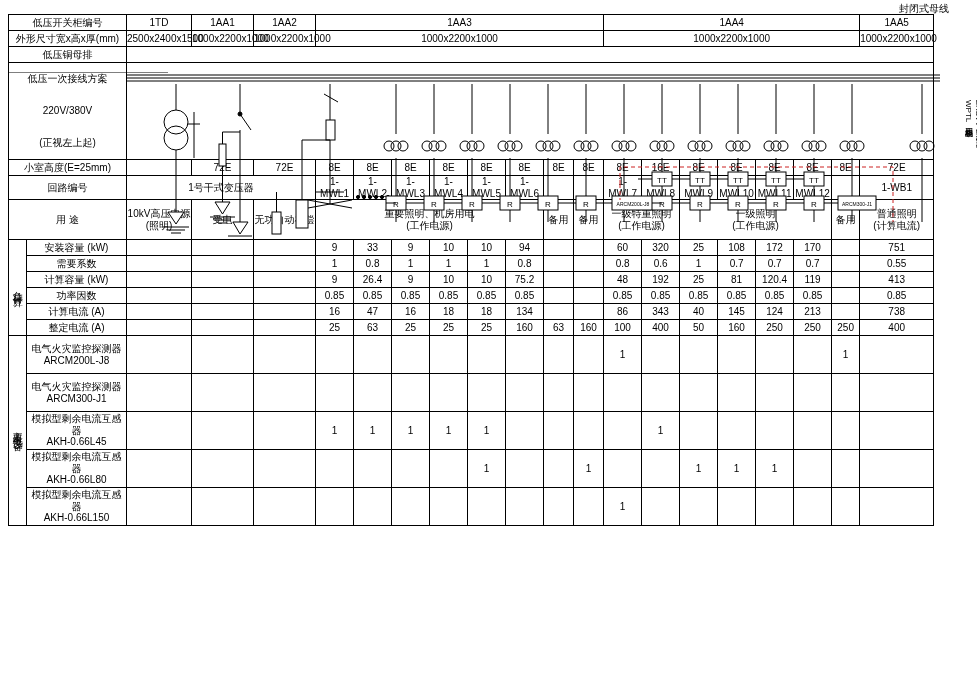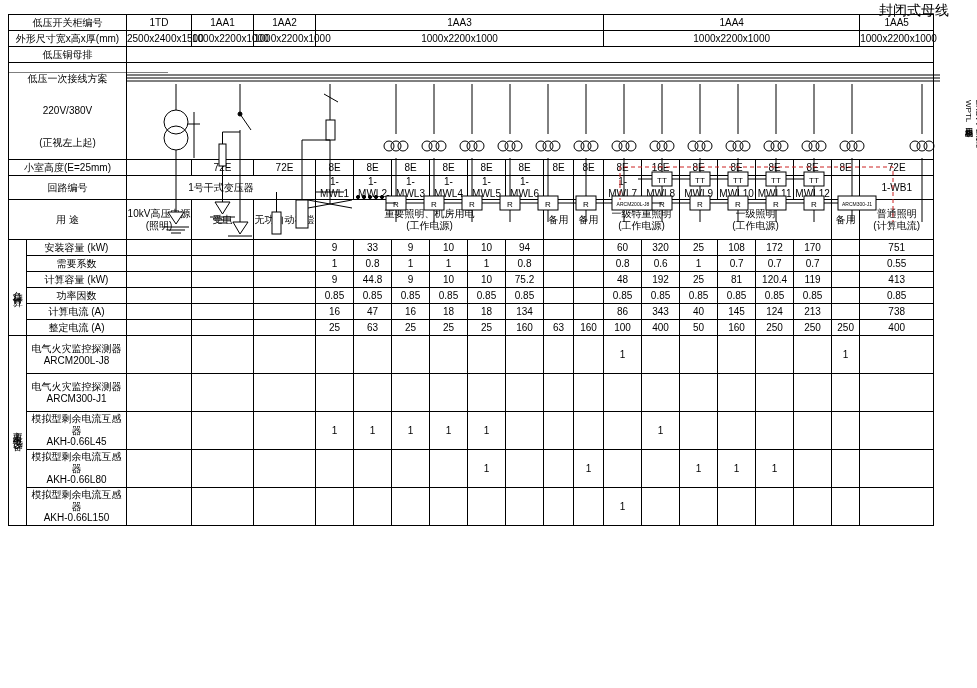--- a/index.html
+++ b/index.html
@@ -54,21 +54,21 @@
     font-size: 10px;
     line-height: 1.55;
     width: 920px;
   }
   .note .col1 { display: inline-block; width: 290px; vertical-align: top; }
   .note .col2 { display: inline-block; width: 420px; vertical-align: top; }
   .busbar-label {
     position: absolute;
     right: 28px;
     top: 2px;
-    font-size: 14px;
+    font-size: 10px;
   }
   .side-vert {
     position: absolute;
     font-size: 8px;
     writing-mode: vertical-rl;
     white-space: nowrap;
   }
   
   #diagram {
     position: absolute;
@@ -255,21 +255,21 @@
       <td>0.7</td>
       <td></td>
       <td>0.55</td>
     </tr>
     <tr>
       <td class="lbl">计算容量 (kW)</td>
       <td></td>
       <td></td>
       <td></td>
       <td>9</td>
-      <td>44.8</td>
+      <td>26.4</td>
       <td>9</td>
       <td>10</td>
       <td>10</td>
       <td>75.2</td>
       <td></td>
       <td></td>
       <td>48</td>
       <td>192</td>
       <td>25</td>
       <td>81</td>

